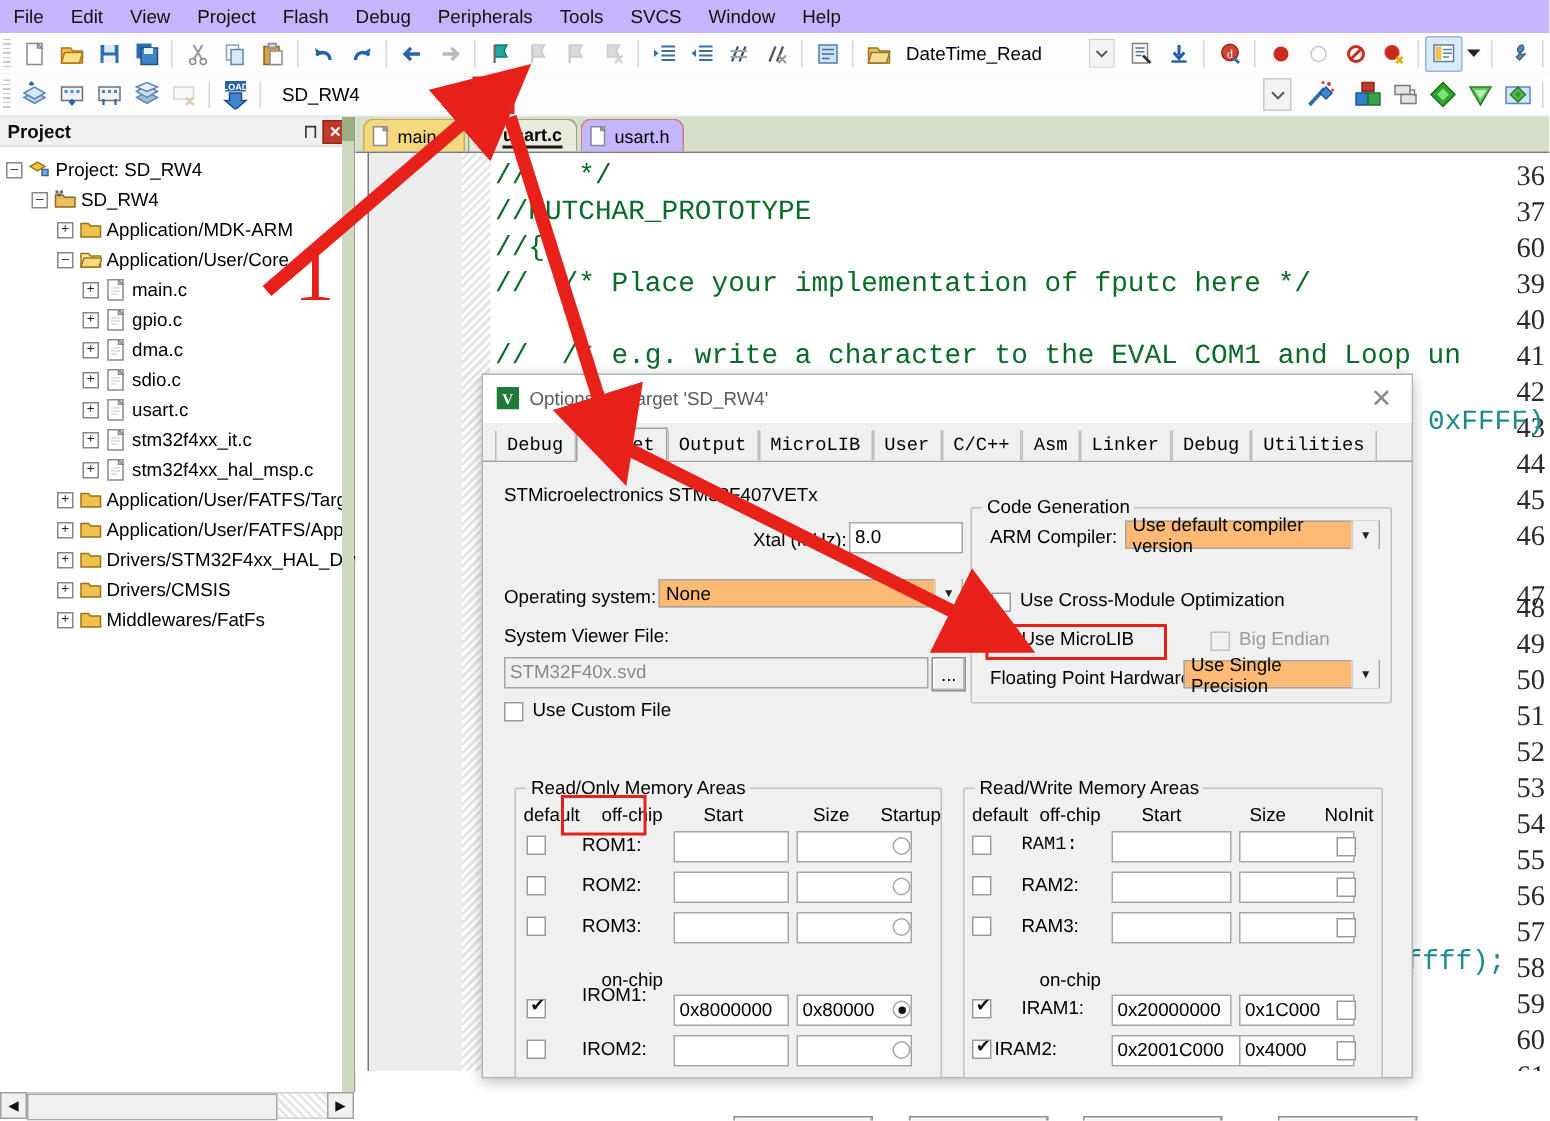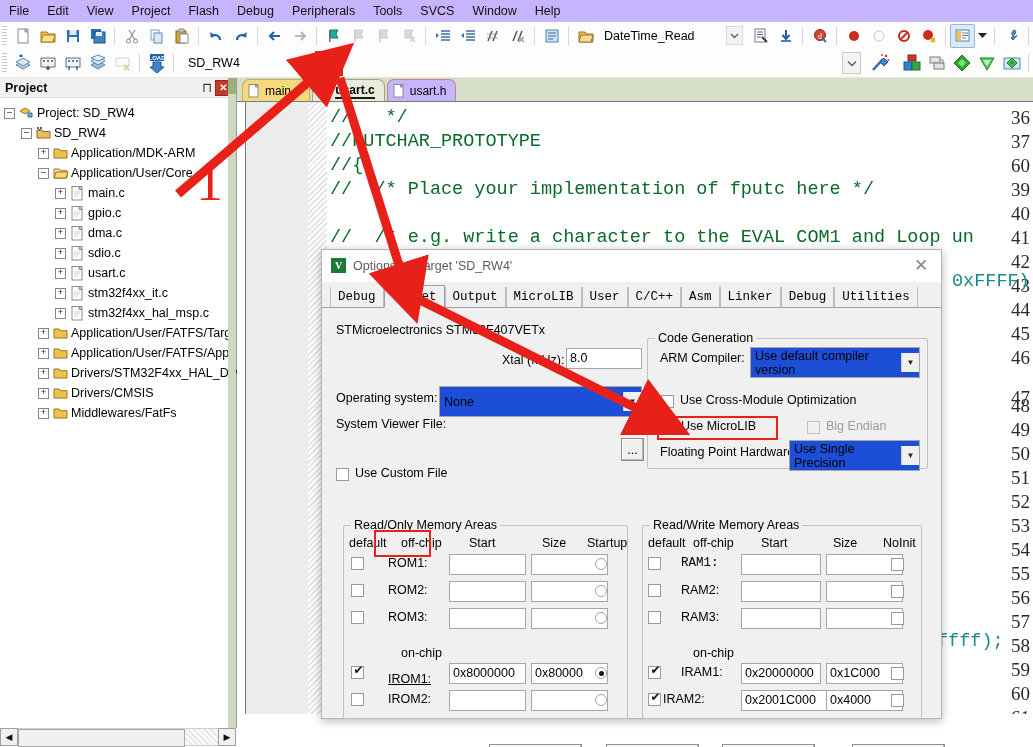--- a/index.html
+++ b/index.html
@@ -153,21 +153,21 @@
   #dlg-body{position:absolute;left:0;top:57px;width:619px;height:411px;}
   #dev-name{position:absolute;left:14px;top:16px;font-size:12.5px;}
   .lab{position:absolute;font-size:12.5px;color:#000;}
   .tfield{
     position:absolute;border:1px solid #a6a6a6;background:#fff;
     font-size:12.5px;padding:1px 3px;box-sizing:border-box;height:21px;
     line-height:17px;color:#000;font-family:"Liberation Sans",sans-serif;
   }
   .tfield.dis{background:#f0f0f0;color:#8a8a8a;}
   .combo{
-    position:absolute;border:1px solid #a6a6a6;background:#1d4ed8;height:31px;
+    position:absolute;border:1px solid #a6a6a6;background:#fdba74;height:19px;
     display:flex;align-items:center;box-sizing:border-box;
   }
   .combo span{flex:1;padding-left:4px;font-size:12.5px;}
   .combo .arr{
     width:17px;height:19px;background:#f0f0f0;border-left:1px solid #cfcfcf;
     display:flex;align-items:center;justify-content:center;font-size:8px;color:#222;
   }
   .cbx{
     position:absolute;width:13px;height:13px;border:1px solid #9a9a9a;background:#fff;
     box-sizing:border-box;
@@ -850,20 +850,21 @@
     <div class="lab" style="left:180px;top:46px;">Xtal (MHz):</div>
     <div class="tfield" style="left:244px;top:41px;width:76px;">8.0</div>
 
     <div class="lab" style="left:14px;top:84px;">Operating system:</div>
     <div class="combo" style="left:117px;top:79px;width:203px;">
       <span>None</span>
       <div class="arr">▼</div>
     </div>
 
     <div class="lab" style="left:14px;top:110px;">System Viewer File:</div>
+    <div class="tfield dis" style="left:14px;top:131px;width:283px;">STM32F40x.svd</div>
     <div class="dbtn" style="left:299px;top:131px;width:21px;height:21px;font-family:'Liberation Sans',sans-serif;">...</div>
 
     <div class="cbx" style="left:14px;top:161px;"></div>
     <div class="lab" style="left:33px;top:159px;">Use Custom File</div>
 
     <div class="grp" style="left:325px;top:31px;width:281px;height:131px;">
       <div class="grp-title">Code Generation</div>
       <div class="lab" style="left:12px;top:12px;">ARM Compiler:</div>
       <div class="combo" style="left:102px;top:8px;width:170px;">
         <span>Use default compiler version</span>
@@ -907,21 +908,21 @@
           <div class="lab" style="left: 44px; top: 57px; text-align: center;">ROM2:</div>
           <div class="tfield" style="left: 105px; top: 55px; width: 77px;"></div>
           <div class="tfield" style="left: 187px; top: 55px; width: 77px;"></div>
           <div class="rad" style="left: 251px; top: 59px;"></div>
           <div class="cbx" style="left: 7px; top: 85px;"></div>
           <div class="lab" style="left: 44px; top: 84px;">ROM3:</div>
           <div class="tfield" style="left: 105px; top: 82px; width: 77px;"></div>
           <div class="tfield" style="left: 187px; top: 82px; width: 77px;"></div>
           <div class="rad" style="left: 251px; top: 86px;"></div>
           <div class="cbx on" style="left: 7px; top: 140px;"></div>
-          <div class="lab" style="left: 44px; top: 146px; text-decoration: underline;">IROM1:</div>
+          <div class="lab" style="left: 44px; top: 130px;">IROM1:</div>
           <div class="tfield" style="left: 105px; top: 137px; width: 77px;">0x8000000</div>
           <div class="tfield" style="left: 187px; top: 137px; width: 77px;">0x80000</div>
           <div class="rad on" style="left: 251px; top: 141px;"></div>
           <div class="cbx" style="left: 7px; top: 167px;"></div>
           <div class="lab" style="left: 44px; top: 166px;">IROM2:</div>
           <div class="tfield" style="left: 105px; top: 164px; width: 77px;"></div>
           <div class="tfield" style="left: 187px; top: 164px; width: 77px;"></div>
           <div class="rad" style="left: 251px; top: 168px;"></div>
         </div>
     </div>

